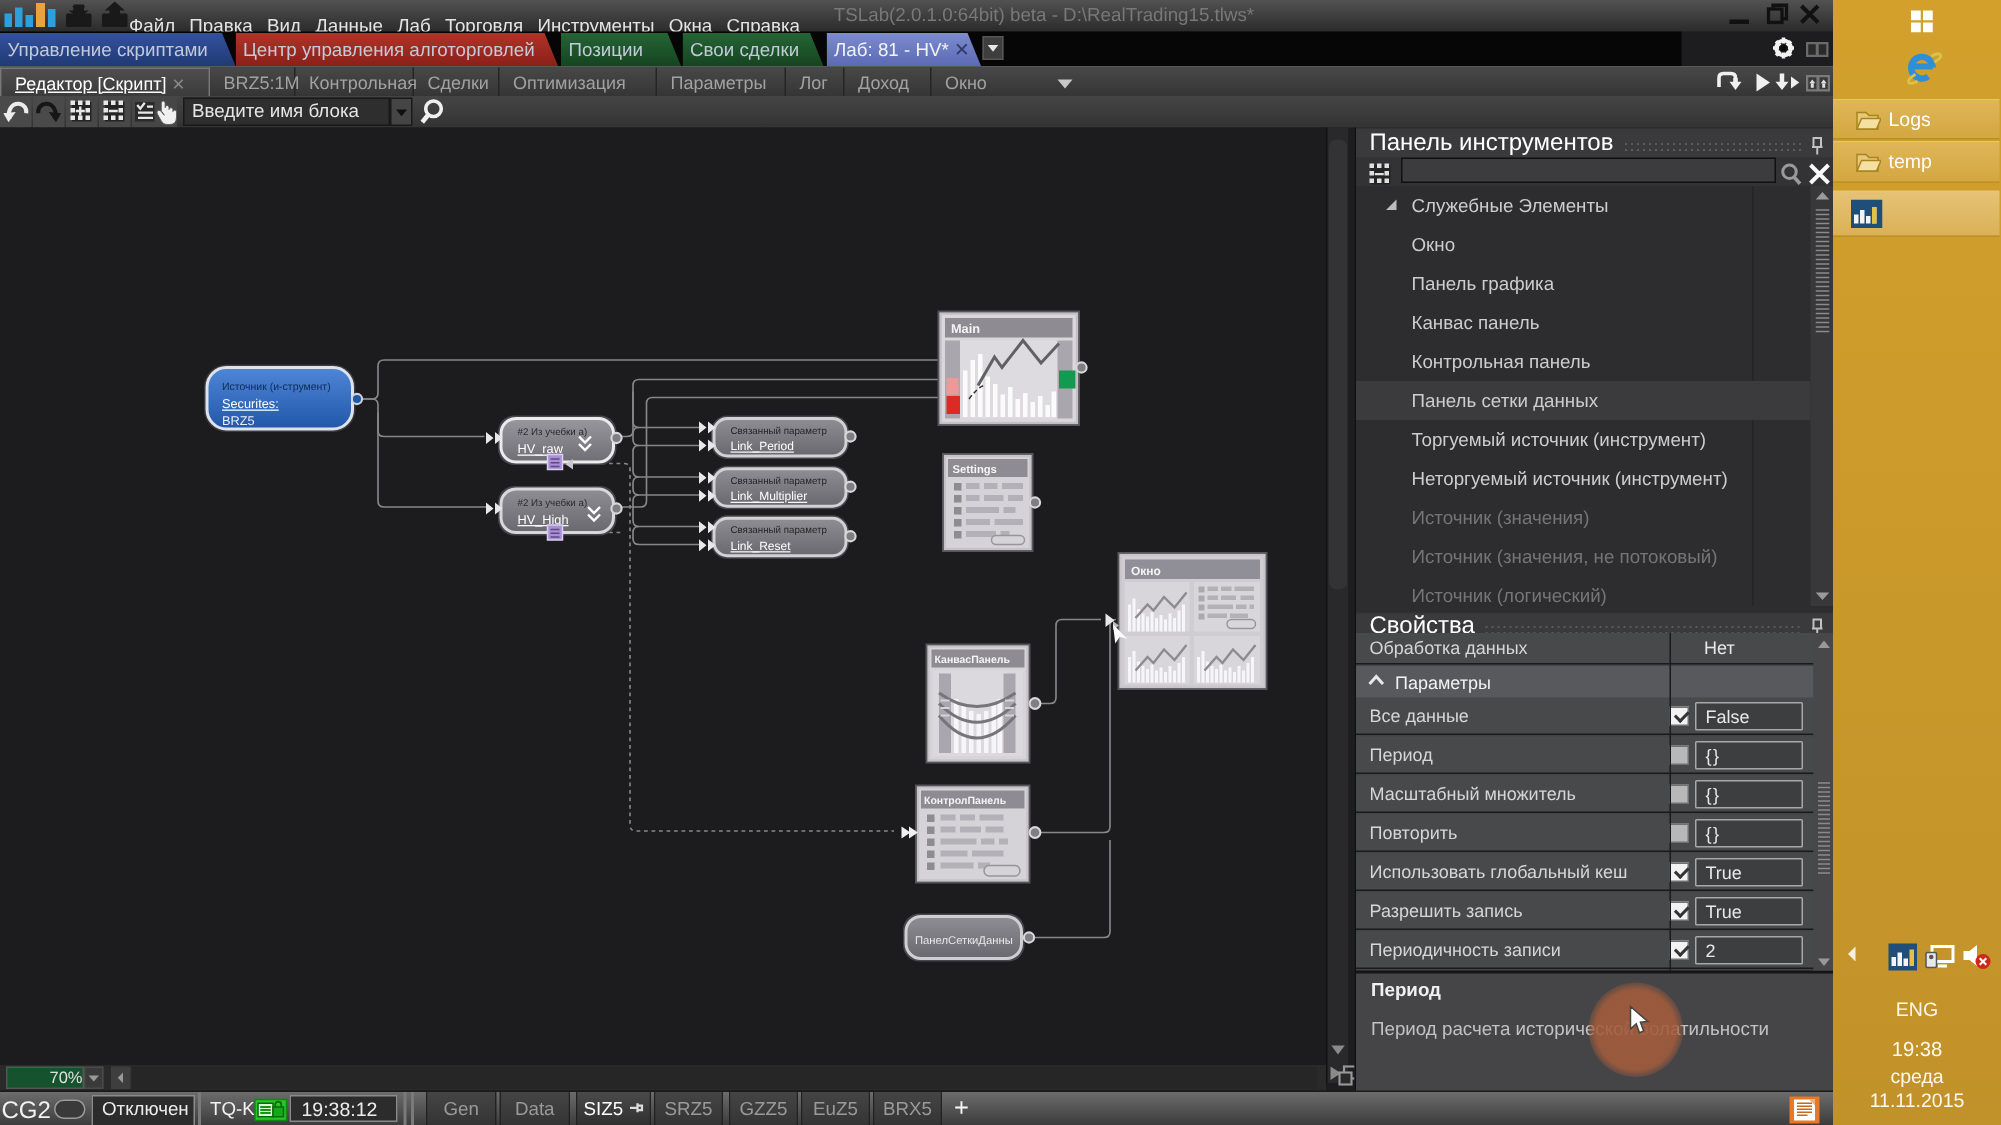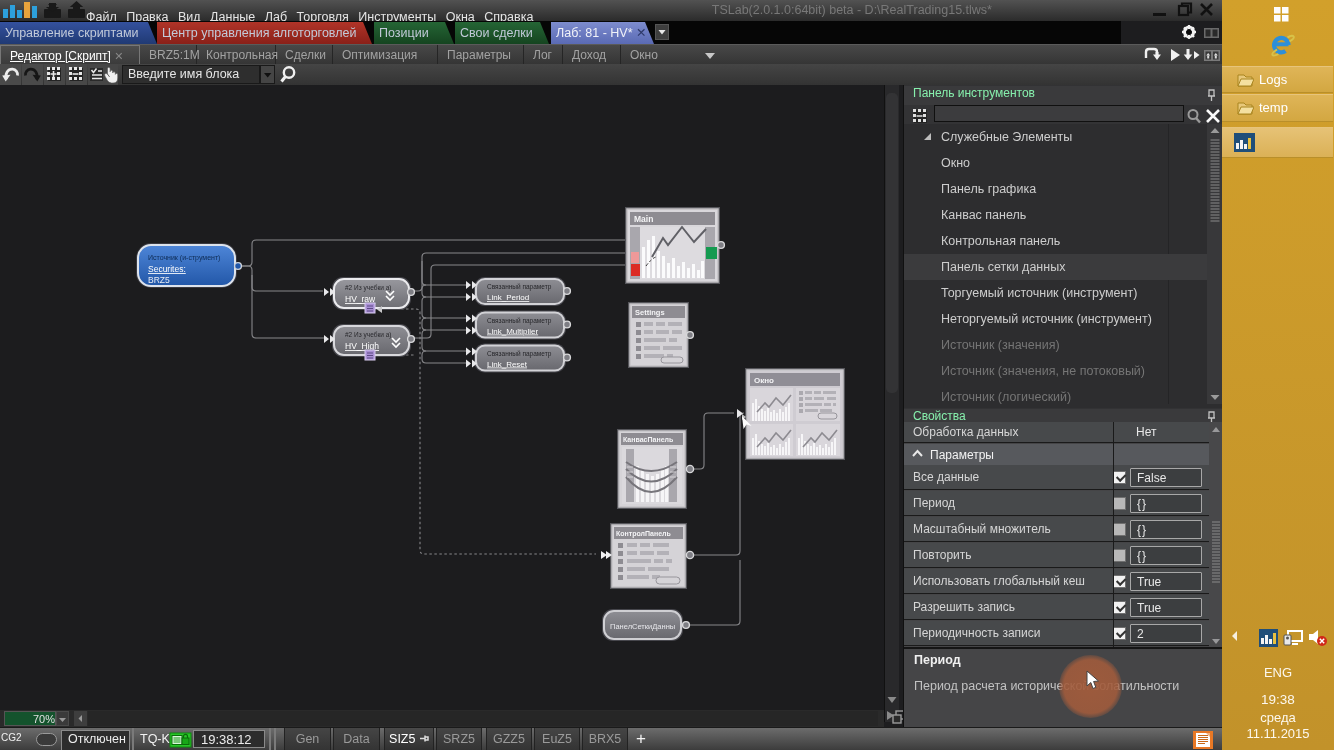--- a/index.html
+++ b/index.html
@@ -1,42 +1,42 @@
 <!DOCTYPE html>
 <html><head><meta charset="utf-8">
 <style>
 *{margin:0;padding:0;box-sizing:border-box}
 html,body{width:1334px;height:750px;overflow:hidden;background:#1d1d1f;font-family:"Liberation Sans",sans-serif;}
 .abs{position:absolute}
 #stage{position:relative;width:1334px;height:750px}
 
 #titlebar{left:0;top:0;width:1222px;height:21px;background:linear-gradient(#525252,#2b2b2b);}
 #menu{left:86px;top:0;height:34px;display:flex;align-items:center;gap:9.5px;color:#e4e4e4;font-size:12.5px}
-#wtitle{left:400px;top:3px;width:592px;text-align:right;color:#787878;font-size:12.5px}
+#wtitle{left:400px;top:3px;width:592px;text-align:center;color:#787878;font-size:12.5px}
 
 #tabrow{left:0;top:21px;width:1121px;height:23px;background:#060606}
 .dtab{position:absolute;top:1px;height:22px;color:#c2cad9;font-size:12.5px;line-height:22px;padding-left:5px;clip-path:polygon(0 0,calc(100% - 9px) 0,100% 100%,0 100%)}
 
 #subtabrow{left:0;top:44px;width:1222px;height:20px;background:linear-gradient(#484848,#353535);border-top:1px solid #5a5a5a;color:#a2a2a2;font-size:12px}
 .stab{position:absolute;top:0;height:20px;line-height:20px;padding:0 9px;border-right:1px solid #252525}
 
 #toolbar{left:0;top:64px;width:1222px;height:21px;background:linear-gradient(#454545,#333)}
 
 #canvas{left:0;top:85px;width:884px;height:625px;background:#1c1c1e}
 #cscroll{left:884px;top:85px;width:14px;height:637px;background:#262628;border-left:1px solid #111}
 #zoomrow{left:0;top:710px;width:884px;height:17px;background:#2a2a2a}
 
 #rpanel{left:903px;top:85px;width:319px;height:642px;background:#323234;border-left:1px solid #101010}
 
 #statusbar{left:0;top:727px;width:1222px;height:23px;background:linear-gradient(#6c6c6c,#3c3c3c);border-top:1px solid #1a1a1a}
 
 #desktop{left:1222px;top:0;width:112px;height:750px;background:linear-gradient(#d2a02b,#c2922a)}
 .band{position:absolute;left:1;width:111px;background:linear-gradient(#dfb558,#d3a741);border-top:1px solid #e7c47c;border-bottom:1px solid #b98f2a;color:#fff;font-weight:normal;font-size:13px}
 
-.phead{background:#3a3a3c;display:flex;color:#86efac;font-size:12px}
+.phead{background:#3a3a3c;display:flex;align-items:center;color:#ffffff;font-size:16px}
 .ptitle{margin-left:9px;white-space:nowrap}
 .pdots{flex:1;height:8px;margin:4px 2px 0 6px;background:radial-gradient(circle 1px at 2px 2px,#5a5a5a 55%,transparent 60%) 0 0/4px 4px}
 .trow{position:absolute;left:0;width:303px;height:26px;display:flex;align-items:center;color:#cdcdcd;font-size:12.5px}
 .trow.dim{color:#757575}
 .tind{margin-left:37px;white-space:nowrap}
 .prow{position:absolute;left:0;width:305px;height:25px;border-bottom:1px solid #1a1a1a;background:#47494b;display:flex;align-items:center;font-size:12px;color:#d6d6d6}
 .plab{margin-left:9px;flex:1;white-space:nowrap}
 .pval{width:72px;height:19px;background:#3c3e40;border:1px solid #a8a8a8;border-radius:1px;color:#e8e8e8;line-height:19px;padding-left:6px;margin-right:7px}
 .pchk{width:13px;height:13px;background:#b8b8b8;border:1px solid #707070;margin-right:4px;position:relative}
 .pchk.c{background:#f2f2f2}
@@ -679,21 +679,21 @@
             <path d="M7 5 L11 10 H3 Z" fill="#98989a"></path>
             <g stroke="#8a8a8a" stroke-width="1">
               <path d="M3 100 h8 M3 103 h8 M3 106 h8 M3 109 h8 M3 112 h8 M3 115 h8 M3 118 h8 M3 121 h8 M3 124 h8 M3 127 h8 M3 130 h8 M3 133 h8 M3 136 h8 M3 139 h8 M3 142 h8 M3 145 h8 M3 148 h8 M3 151 h8 M3 154 h8 M3 157 h8 M3 160 h8"></path>
             </g>
             <path d="M7 222 L3 217 H11 Z" fill="#98989a"></path>
           </svg>
       </div>
     </div>
   </div>
   <div class="abs" id="statusbar">
-    <div class="abs" style="left:1px;top:4px;color:#f2f2f2;font-size:10px">CG2</div>
+    <div class="abs" style="left:1px;top:4px;color:#f2f2f2;font-size:16px">CG2</div>
     <div class="abs" style="left:36px;top:5px;width:21px;height:13px;border:1.5px solid #9a9a9a;border-radius:7px;background:#3a3a3a"></div>
     <div class="abs" style="left:61px;top:2px;width:69px;height:28px;background:#2c2c2c;border:1px solid #8a8a8a;color:#ececec;font-size:12.5px;line-height:17px;padding-left:6px">Отключен</div>
     <div class="abs" style="left:132px;top:0;width:2px;height:23px;background:#7a7a7a"></div>
     <div class="abs" style="left:140px;top:4px;color:#f2f2f2;font-size:12.5px">TQ-K</div>
     <svg class="abs" style="left:169px;top:2px" width="24" height="19">
         <rect x="1" y="3" width="21" height="14" fill="#28c628" stroke="#0e8a0e"></rect>
         <rect x="3" y="5.5" width="10" height="9" fill="#d8f8d8" stroke="#0a6a0a"></rect>
         <path d="M4.5 8 h7 M4.5 10 h7 M4.5 12 h7" stroke="#189418" stroke-width="1.2"></path>
         <rect x="13" y="8 " width="7" height="6.5" fill="#17a817" stroke="#0a6a0a"></rect>
         <path d="M14.5 8 v-1.6 a2 2 0 0 1 4 0 V8" stroke="#0a6a0a" stroke-width="1.2" fill="none"></path>

